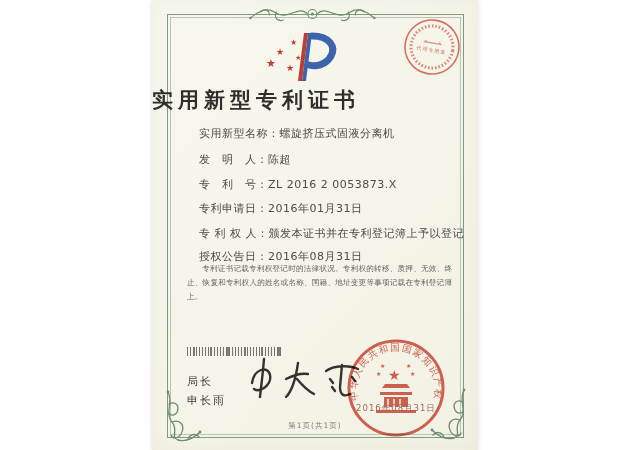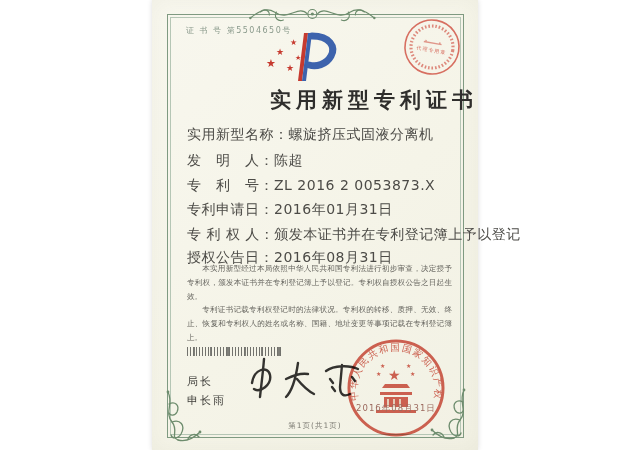--- a/index.html
+++ b/index.html
@@ -32,26 +32,26 @@
   .logo{position:absolute;left:112px;top:27px;}
   .agency-seal{
     position:absolute;left:251px;top:18px;width:58px;height:58px;
     transform:rotate(10deg);opacity:.85;
   }
   .agency-seal .center-txt{
     position:absolute;left:0;right:0;top:29px;text-align:center;
     font-size:5px;color:#d2584a;letter-spacing:1px;line-height:1.4;
   }
   .cert-title{
-    position:absolute;left:0;right:0;top:86px;text-align:right;
+    position:absolute;left:0;right:0;top:86px;text-align:left;
     font-family:"DejaVu Serif","Liberation Serif",serif;
     font-size:21px;font-weight:bold;color:#2f2e2c;letter-spacing:5px;
   }
   .fields{position:absolute;left:35px;top:0;right:24px;}
-  .field{position:absolute;left:0;font-size:14px;color:#4c4b47;letter-spacing:.5px;white-space:nowrap;}
+  .field{position:absolute;left:12px;font-size:11px;color:#4c4b47;letter-spacing:.5px;white-space:nowrap;}
   .field .lab{color:#4c4b47;}
   .body-text{
     position:absolute;left:35px;right:26px;top:262px;
     font-size:7.6px;line-height:1.82;color:#66655f;text-align:justify;
   }
   .body-text p{margin:0;text-indent:2em;}
   .barcode{
     position:absolute;left:35px;top:347px;width:94px;height:9px;
     background:
       repeating-linear-gradient(90deg,#5c5c58 0 1px,transparent 1px 3px),
@@ -86,24 +86,20 @@
         <path d="M30,11 c-3,6 2,10 7,8 M102,11 c3,6 -2,10 -7,8"></path>
         <path d="M14,11 c4,-4 9,-2 9,3 M118,11 c-4,-4 -9,-2 -9,3"></path>
       </g>
       <g fill="currentColor">
         <circle cx="66" cy="13" r="1.6"></circle>
         <circle cx="4" cy="17" r="1.2"></circle>
           <circle cx="128" cy="17" r="1.2"></circle>
       </g>
     </svg>
 
-    <div class="cert-no">
-      <span>证 书 号</span>
-      <span>第5504650号</span>
-    </div>
 
     <svg class="logo" width="78" height="58" viewBox="0 0 78 58">
       <g fill="#c63a2f">
         <text x="2" y="40" font-size="11">★</text>
         <text x="12" y="28" font-size="9">★</text>
         <text x="22" y="44" font-size="9">★</text>
         <text x="26" y="18" font-size="8">★</text>
         <text x="31" y="33" font-size="7">★</text>
       </g>
       <polygon points="40,6 44,6 38,54 34,54" fill="#c63a2f"></polygon>
@@ -137,21 +133,20 @@
       </div>
       <div class="field" style="top:226px">
         <span class="lab">专 利 权 人：</span><span>颁发本证书并在专利登记簿上予以登记</span>
       </div>
       <div class="field" style="top:249px">
         <span class="lab">授权公告日：</span><span>2016年08月31日</span>
       </div>
     </div>
 
     <div class="body-text">
-      <p>本实用新型经过本局依照中华人民共和国专利法进行初步审查，决定授予专利权，颁发本证书并在专利登记簿上予以登记。专利权自授权公告之日起生效。</p>
       <p>专利证书记载专利权登记时的法律状况。专利权的转移、质押、无效、终止、恢复和专利权人的姓名或名称、国籍、地址变更等事项记载在专利登记簿上。</p>
     </div>
 
     <div class="barcode"></div>
 
     <div class="signer">
       <div>局长</div>
       <div>申长雨</div>
     </div>
 

